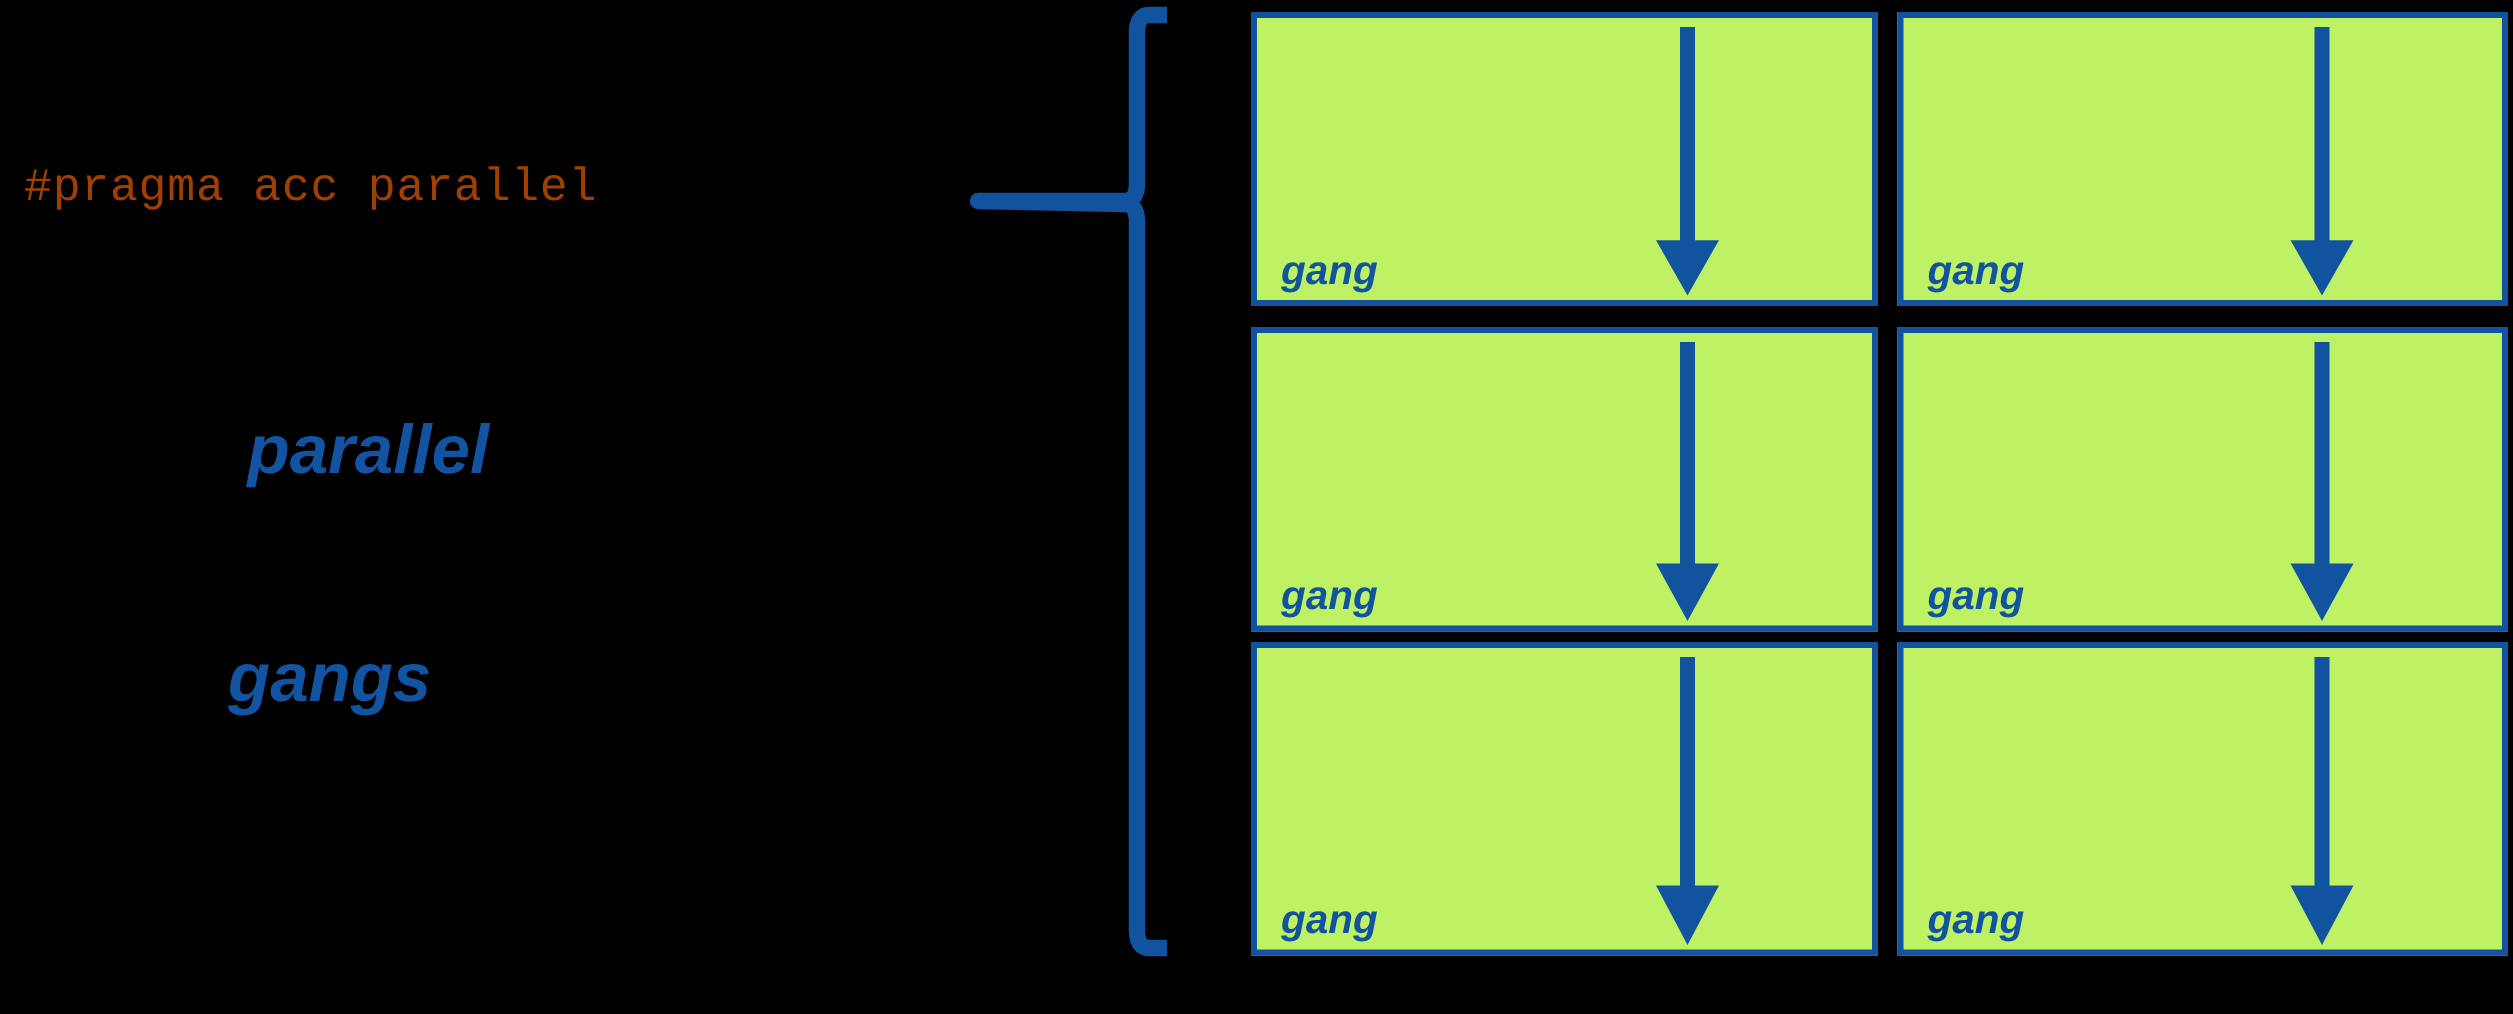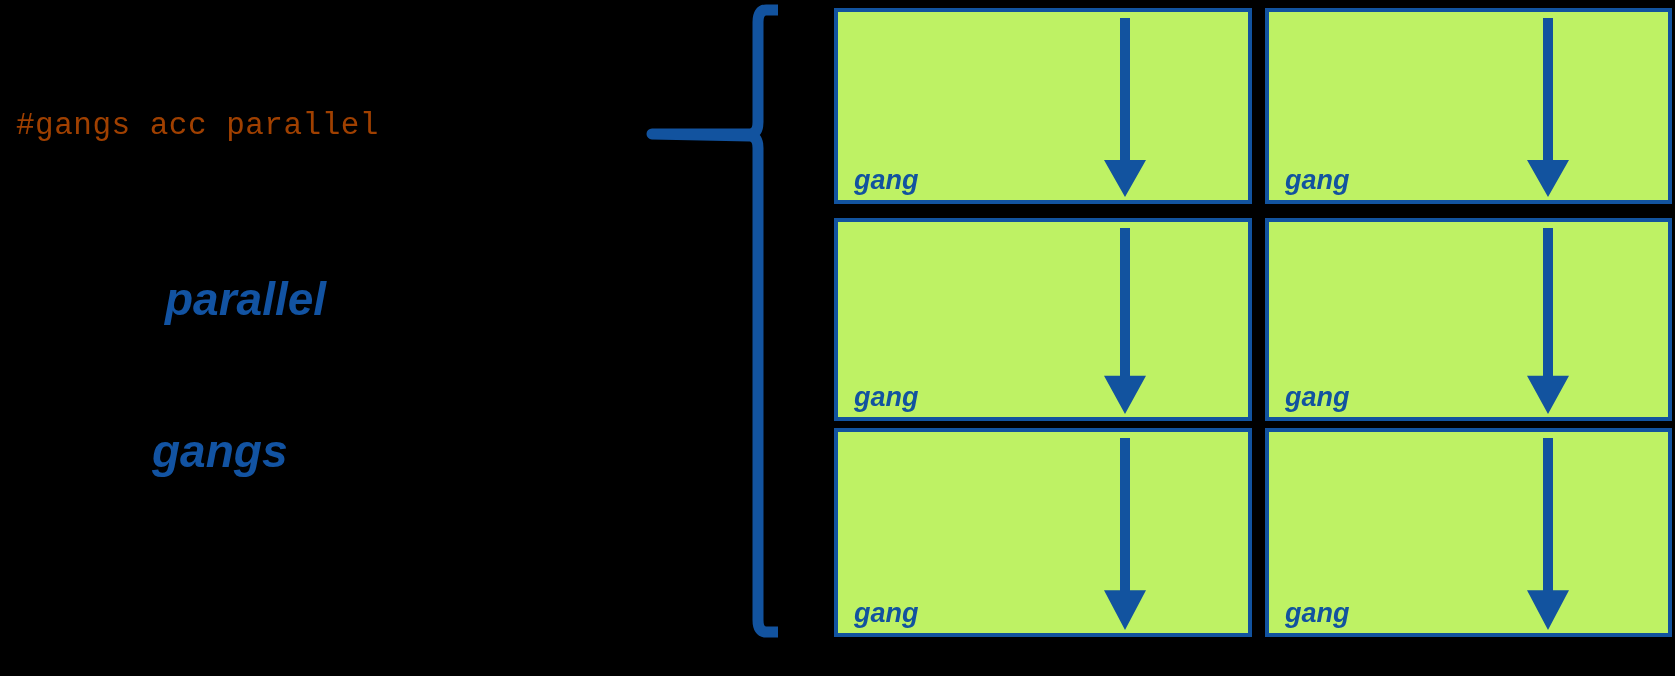--- a/index.html
+++ b/index.html
@@ -99,21 +99,21 @@
     display: block;
     width: 100%;
     height: 100%;
   }
 </style>
 </head>
 <body>
 
 <div id="stage">
 
-  <div class="pragma-text">#gangs acc parallel</div>
+  <div class="pragma-text">#pragma acc parallel</div>
 
   <div class="big-label label-parallel">parallel</div>
 
   <div class="big-label label-gangs">gangs</div>
 
   <div class="brace-wrap">
     <svg width="140" height="676" viewBox="0 0 140 676" aria-hidden="true">
       <path d="M 140 10
                L 128 10
                Q 120 10 120 22

